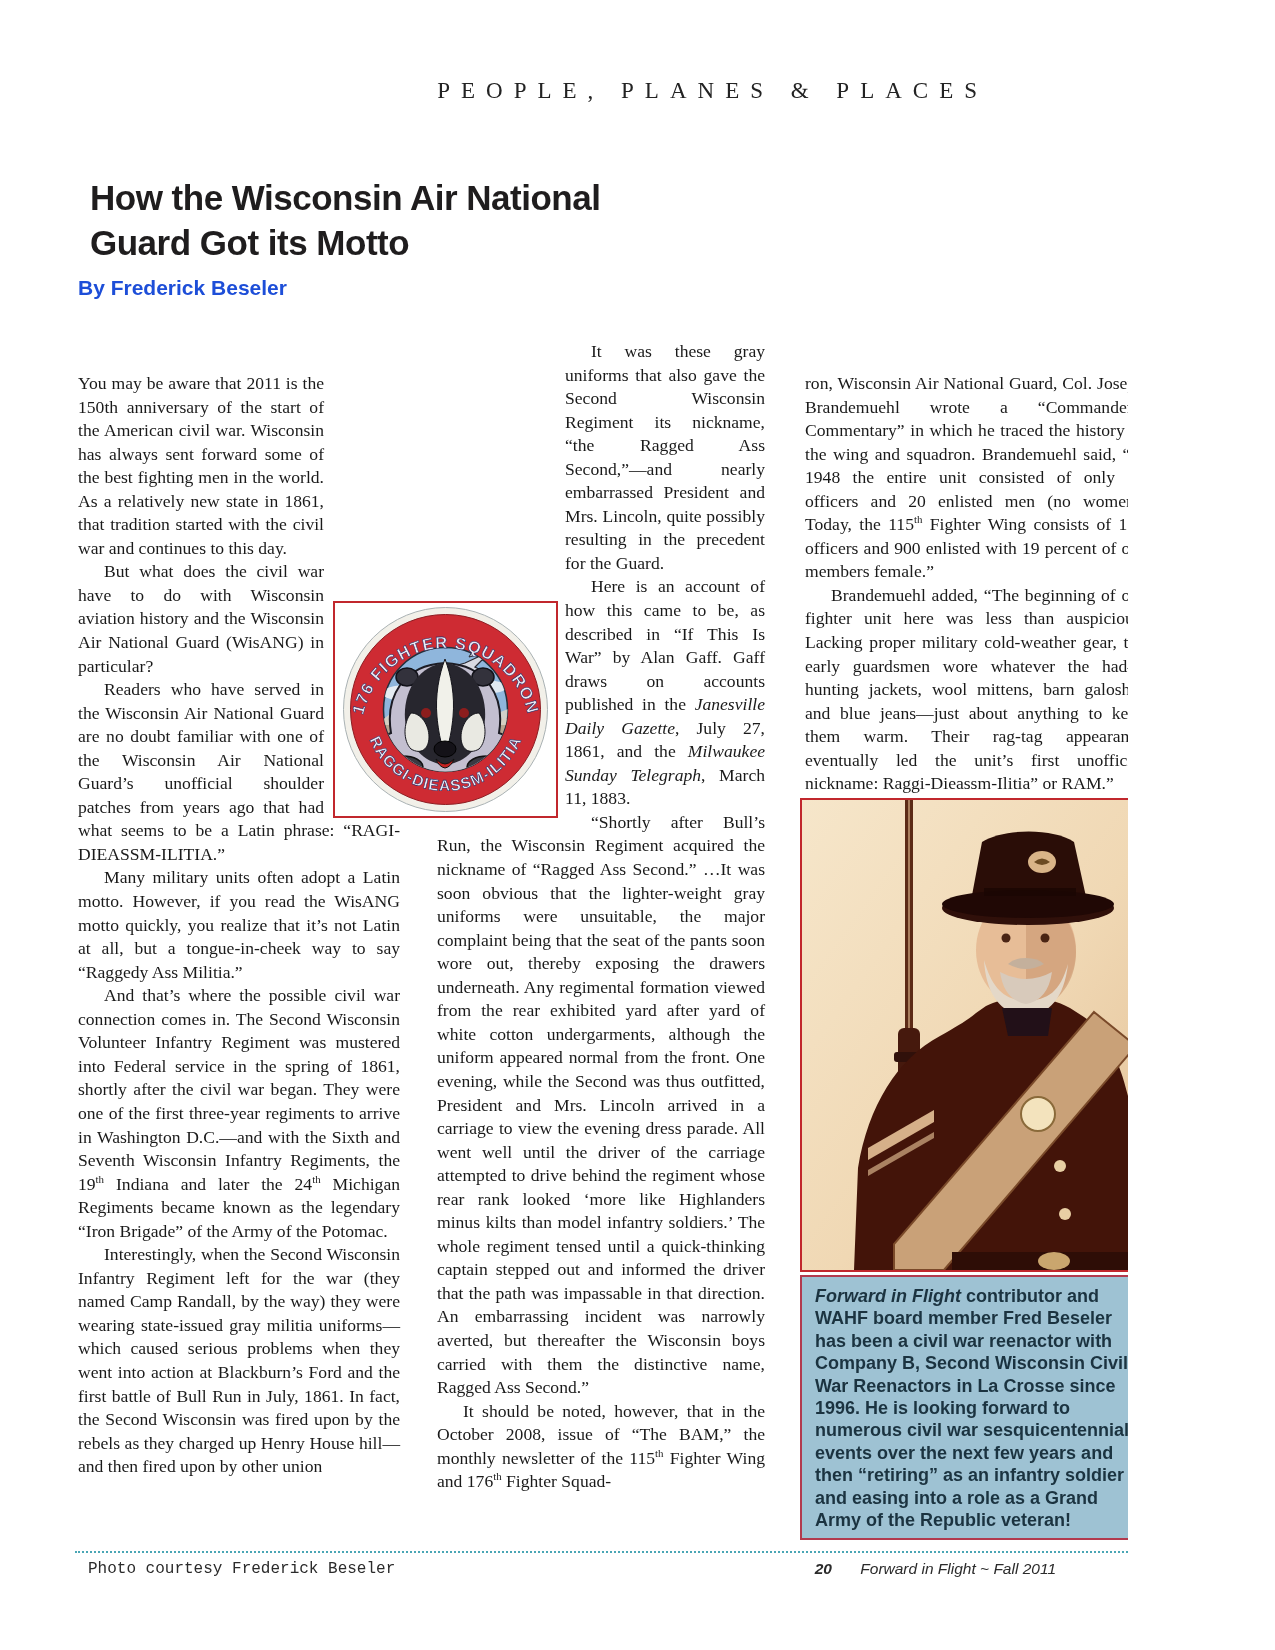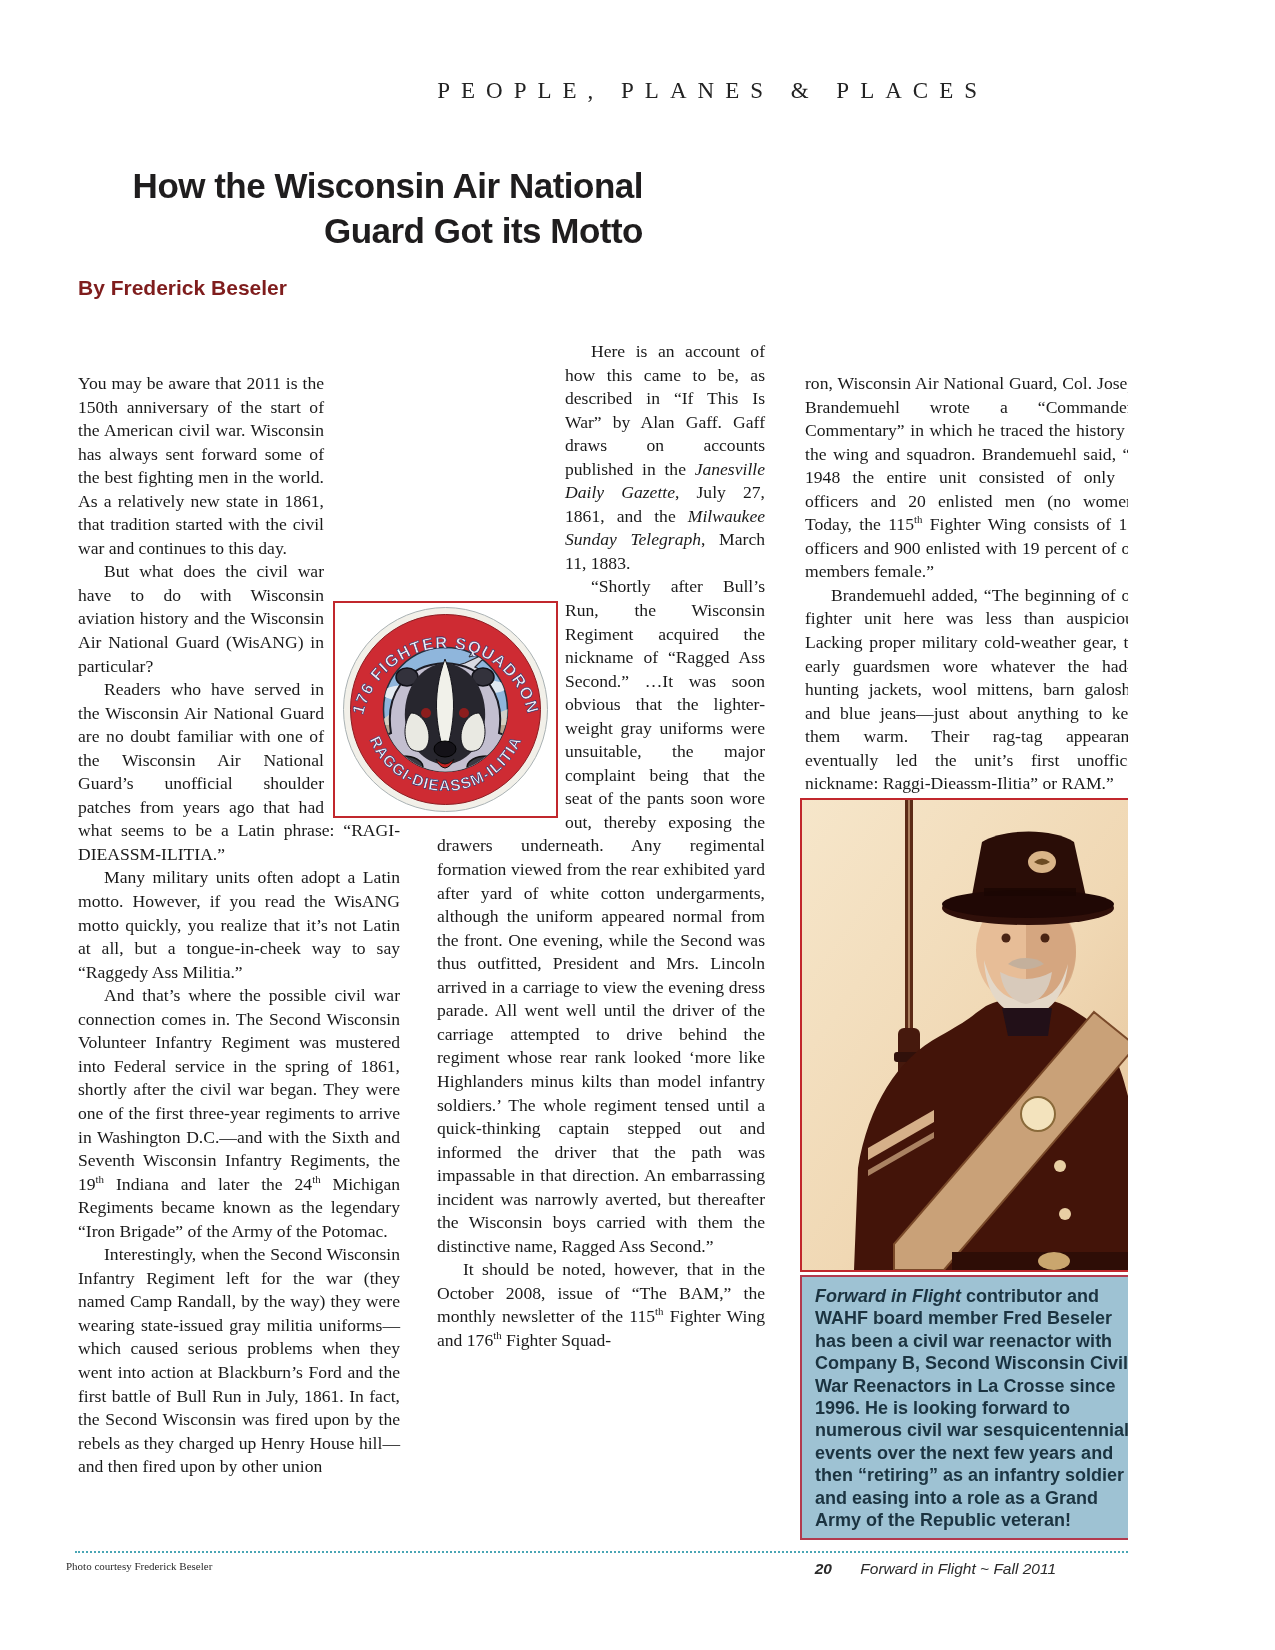--- a/index.html
+++ b/index.html
@@ -3,26 +3,26 @@
 <meta charset="utf-8">
 <style>
   html,body{margin:0;padding:0;background:#ffffff;}
   .page{position:relative;width:1128px;height:1650px;background:#ffffff;overflow:hidden;
         font-family:"Liberation Serif", serif;color:#1a1a1a;}
 
   .kicker{position:absolute;top:78px;right:140px;width:700px;text-align:right;
           font-family:"Liberation Serif", serif;font-size:23px;letter-spacing:11px;
           color:#232323;white-space:nowrap;}
 
-  .title{position:absolute;left:78px;top:163px;width:565px;margin:0;
+  .title{position:absolute;left:78px;top:163px;width:565px;margin:12px;
          font-family:"Liberation Sans", sans-serif;font-weight:bold;
-         font-size:35px;line-height:45px;letter-spacing:-0.5px;color:#1f1d1e;text-align:right;}
+         font-size:35px;line-height:45px;letter-spacing:-0.5px;color:#1f1d1e;}
   .byline{position:absolute;left:78px;top:276px;margin:0;
           font-family:"Liberation Sans", sans-serif;font-weight:bold;
-          font-size:21px;color:#7f1d1d;}
+          font-size:21px;color:#1d4ed8;}
 
   .col{position:absolute;top:340px;font-size:17.6px;line-height:23.55px;text-align:justify;}
   .col p{margin:0;text-indent:26px;}
   .col p.noindent{text-indent:0;margin-top:32px;}
   #col1{left:78px;width:322px;}
   #col2{left:437px;width:328px;}
   #col3{left:805px;width:340px;}
   .spacer-r{float:right;width:76px;height:218px;margin-top:259px;}
   .spacer-l{float:left;width:128px;height:218px;margin-top:259px;}
   sup{font-size:0.62em;line-height:0;vertical-align:super;}
@@ -36,22 +36,22 @@
   .photo svg{display:block;}
 
   .caption{position:absolute;left:800px;top:1275px;width:315px;
            background:#9ec2d3;border:2px solid #b23a4e;
            padding:8px 13px 7px 13px;
            font-family:"Liberation Sans", sans-serif;font-weight:bold;
            font-size:18px;line-height:22.4px;color:#1b3340;text-align:left;}
 
   .footer-rule{position:absolute;left:75px;top:1551px;width:1128px;height:0;
                border-top:2px dotted #4aa6b5;}
-  .footer-left{position:absolute;left:66px;top:1560px;
-               font-family:Liberation Serif, serif;font-size:11px;color:#2b2b2b;}
+  .footer-left{position:absolute;left:88px;top:1560px;
+               font-family:Liberation Mono, monospace;font-size:16px;color:#2b2b2b;}
   .footer-right{position:absolute;right:72px;top:1560px;text-align:right;
                 font-family:"Liberation Sans", sans-serif;font-size:15.5px;color:#2b2b2b;}
   .footer-right .pgnum{font-weight:bold;font-style:italic;}
   .footer-right .pubname{font-style:italic;margin-left:24px;}
 </style>
 </head>
 <body>
 
 <div class="page">
 
@@ -64,20 +64,21 @@
     <div class="spacer-r"></div>
   <p class="noindent">You may be aware that 2011 is the 150th anniversary of the start of the American civil war. Wisconsin has always sent forward some of the best fighting men in the world. As a relatively new state in 1861, that tradition started with the civil war and continues to this day.</p>
       <p>But what does the civil war have to do with Wisconsin aviation history and the Wisconsin Air National Guard (WisANG) in particular?</p>
       <p>Readers who have served in the Wisconsin Air National Guard are no doubt familiar with one of the Wisconsin Air National Guard’s unofficial shoulder patches from years ago that had what seems to be a Latin phrase: “RAGI-DIEASSM-ILITIA.”</p>
       <p>Many military units often adopt a Latin motto. However, if you read the WisANG motto quickly, you realize that it’s not Latin at all, but a tongue-in-cheek way to say “Raggedy Ass Militia.”</p>
       <p>And that’s where the possible civil war connection comes in. The Second Wisconsin Volunteer Infantry Regiment was mustered into Federal service in the spring of 1861, shortly after the civil war began. They were one of the first three-year regiments to arrive in Washington D.C.—and with the Sixth and Seventh Wisconsin Infantry Regiments, the 19<sup>th</sup> Indiana and later the 24<sup>th</sup> Michigan Regiments became known as the legendary “Iron Brigade” of the Army of the Potomac.</p>
       <p>Interestingly, when the Second Wisconsin Infantry Regiment left for the war (they named Camp Randall, by the way) they were wearing state-issued gray militia uniforms—which caused serious problems when they went into action at Blackburn’s Ford and the first battle of Bull Run in July, 1861. In fact, the Second Wisconsin was fired upon by the rebels as they charged up Henry House hill—and then fired upon by other union</p>
     </div>
   <div class="col" id="col2">
     <div class="spacer-l"></div>
+      <p>It was these gray uniforms that also gave the Second Wisconsin Regiment its nickname, “the Ragged Ass Second,”—and nearly embarrassed President and Mrs. Lincoln, quite possibly resulting in the precedent for the Guard.</p>
       <p>Here is an account of how this came to be, as described in “If This Is War” by Alan Gaff. Gaff draws on accounts published in the <i>Janesville Daily Gazette</i>, July 27, 1861, and the <i>Milwaukee Sunday Telegraph</i>, March 11, 1883.</p>
       <p>“Shortly after Bull’s Run, the Wisconsin Regiment acquired the nickname of “Ragged Ass Second.” …It was soon obvious that the lighter-weight gray uniforms were unsuitable, the major complaint being that the seat of the pants soon wore out, thereby exposing the drawers underneath. Any regimental formation viewed from the rear exhibited yard after yard of white cotton undergarments, although the uniform appeared normal from the front. One evening, while the Second was thus outfitted, President and Mrs. Lincoln arrived in a carriage to view the evening dress parade. All went well until the driver of the carriage attempted to drive behind the regiment whose rear rank looked ‘more like Highlanders minus kilts than model infantry soldiers.’ The whole regiment tensed until a quick-thinking captain stepped out and informed the driver that the path was impassable in that direction. An embarrassing incident was narrowly averted, but thereafter the Wisconsin boys carried with them the distinctive name, Ragged Ass Second.”</p>
       <p>It should be noted, however, that in the October 2008, issue of “The BAM,” the monthly newsletter of the 115<sup>th</sup> Fighter Wing and 176<sup>th</sup> Fighter Squad-</p>
     </div>
   <div class="col" id="col3">
       <p class="noindent">ron, Wisconsin Air National Guard, Col. Joseph Brandemuehl wrote a “Commander’s Commentary” in which he traced the history of the wing and squadron. Brandemuehl said, “In 1948 the entire unit consisted of only 13 officers and 20 enlisted men (no women). Today, the 115<sup>th</sup> Fighter Wing consists of 109 officers and 900 enlisted with 19 percent of our members female.”</p>
       <p>Brandemuehl added, “The beginning of our fighter unit here was less than auspicious. Lacking proper military cold-weather gear, the early guardsmen wore whatever the had—hunting jackets, wool mittens, barn galoshes and blue jeans—just about anything to keep them warm. Their rag-tag appearance eventually led the unit’s first unofficial nickname: Raggi-Dieassm-Ilitia” or RAM.”</p>
       <p>Col. Brandemuehl also noted that the unit’s official motto, “Dedicated to Excellence,” remains the true signature of the Wisconsin Air National Guard to this day. <span class="plane">✈</span></p>
     </div>
 

